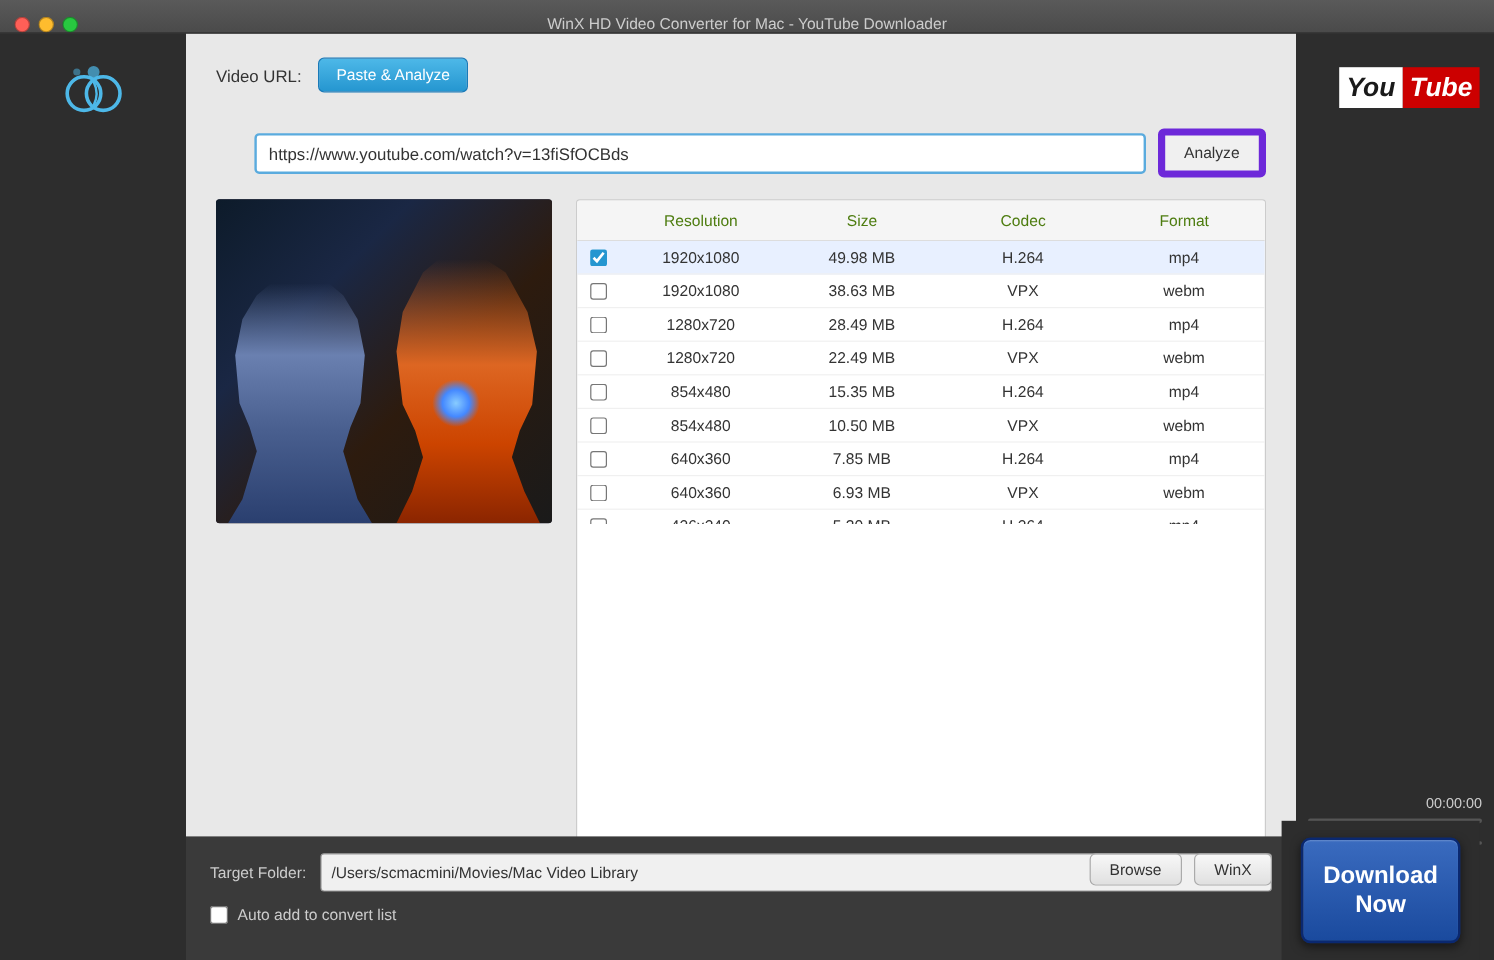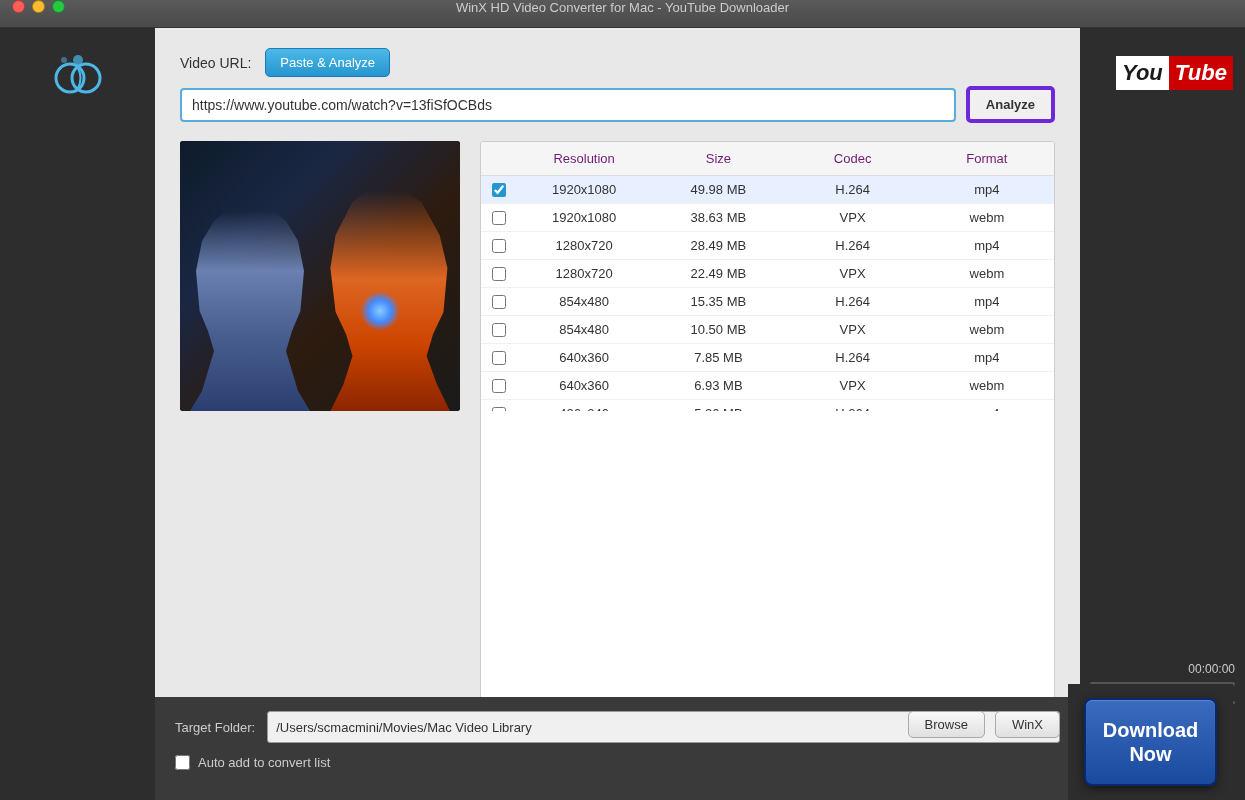--- a/index.html
+++ b/index.html
@@ -11,21 +11,21 @@
       overflow: hidden;
       position: relative;
     }
 
     
     .title-bar {
       width: 1245px;
       height: 28px;
       background: linear-gradient(to bottom, #5a5a5a, #4a4a4a);
       display: flex;
-      align-items: flex-start;
+      align-items: flex-end;
       justify-content: center;
       position: relative;
       border-bottom: 1px solid #333;
     }
     .title-bar-buttons {
       position: absolute;
       left: 12px;
       display: flex;
       gap: 7px;
       align-items: center;
@@ -71,21 +71,21 @@
       background: #e8e8e8;
       padding: 20px 25px;
       display: flex;
       flex-direction: column;
     }
 
     
     .url-row {
       display: flex;
       align-items: center;
-      margin-bottom: 9px;
+      margin-bottom: 30px;
       gap: 14px;
     }
     .url-label {
       color: #333;
       font-size: 14px;
       font-weight: 500;
       white-space: nowrap;
     }
     .paste-btn {
       background: linear-gradient(to bottom, #4db8e8, #2596d0);
@@ -99,41 +99,41 @@
       align-items: center;
       gap: 6px;
     }
 
     
     .url-input-row {
       display: flex;
       align-items: center;
       gap: 10px;
       margin-bottom: 18px;
+      margin-left: 32px;
     }
     .url-input {
       flex: 1;
       height: 34px;
       border: 2px solid #5aabde;
       border-radius: 4px;
       background: white;
       padding: 0 10px;
       font-size: 14px;
       color: #333;
       outline: none;
     }
     .analyze-btn {
       background: #f0f0f0;
-      border: 4px solid #6d28d9;
+      border: 6px solid #6d28d9;
       border-radius: 5px;
       padding: 7px 16px;
       font-size: 13px;
       cursor: pointer;
       color: #333;
-      font-weight: bold;
     }
 
     
     .content-row {
       display: flex;
       gap: 20px;
       flex: 1;
     }
 
     
@@ -195,21 +195,21 @@
       display: grid;
       grid-template-columns: 36px 1fr 1fr 1fr 1fr;
       background: #f5f5f5;
       border-bottom: 1px solid #ddd;
       height: 34px;
       align-items: center;
     }
     .th-cell {
       text-align: center;
       font-size: 13px;
-      color: #701a75;
+      color: #4d7c0f;
       font-weight: 500;
     }
     .table-body {
       overflow-y: auto;
       max-height: 235px;
     }
     .table-row {
       display: grid;
       grid-template-columns: 36px 1fr 1fr 1fr 1fr;
       height: 28px;

